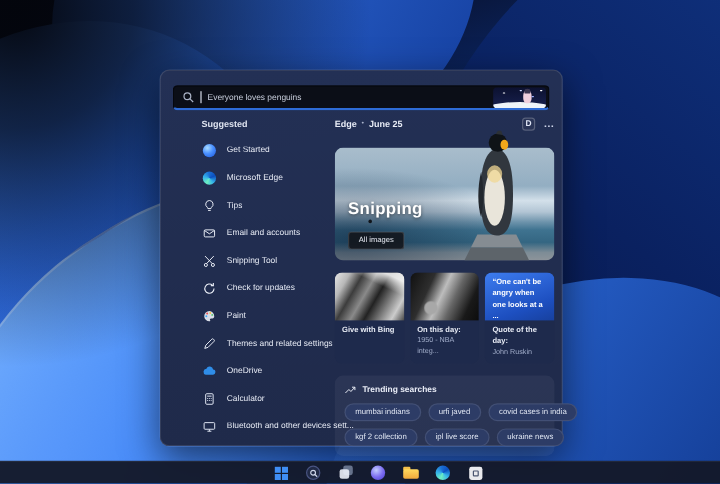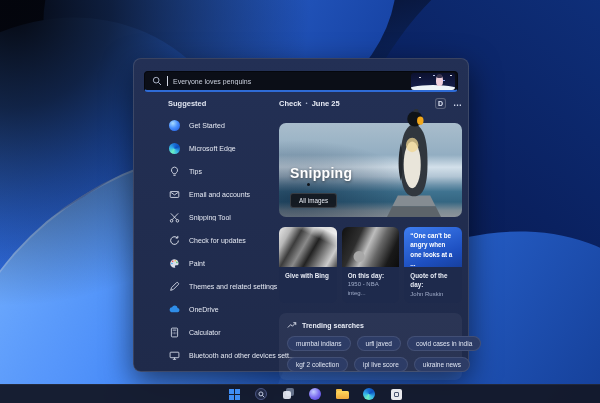--- a/index.html
+++ b/index.html
@@ -269,21 +269,21 @@
               <line x1="4.2" y1="10.2" x2="7.8" y2="10.2" stroke="#dfe5f2" stroke-width=".9"></line>
             </svg>
         </span>
         <span class="sg-label">Bluetooth and other devices sett...</span>
       </div>
     </div>
 
     <div class="right-col">
 
       <div class="today-row">
-        <span class="today-label">Check</span>
+        <span class="today-label">Edge</span>
         <span class="today-sep">•</span>
         <span class="today-date">June 25</span>
         <span class="today-actions">
           <span class="d-badge">D</span>
           <span class="more-dots">…</span>
         </span>
       </div>
 
       <div class="hero">
         <div class="hero-bg"></div>

